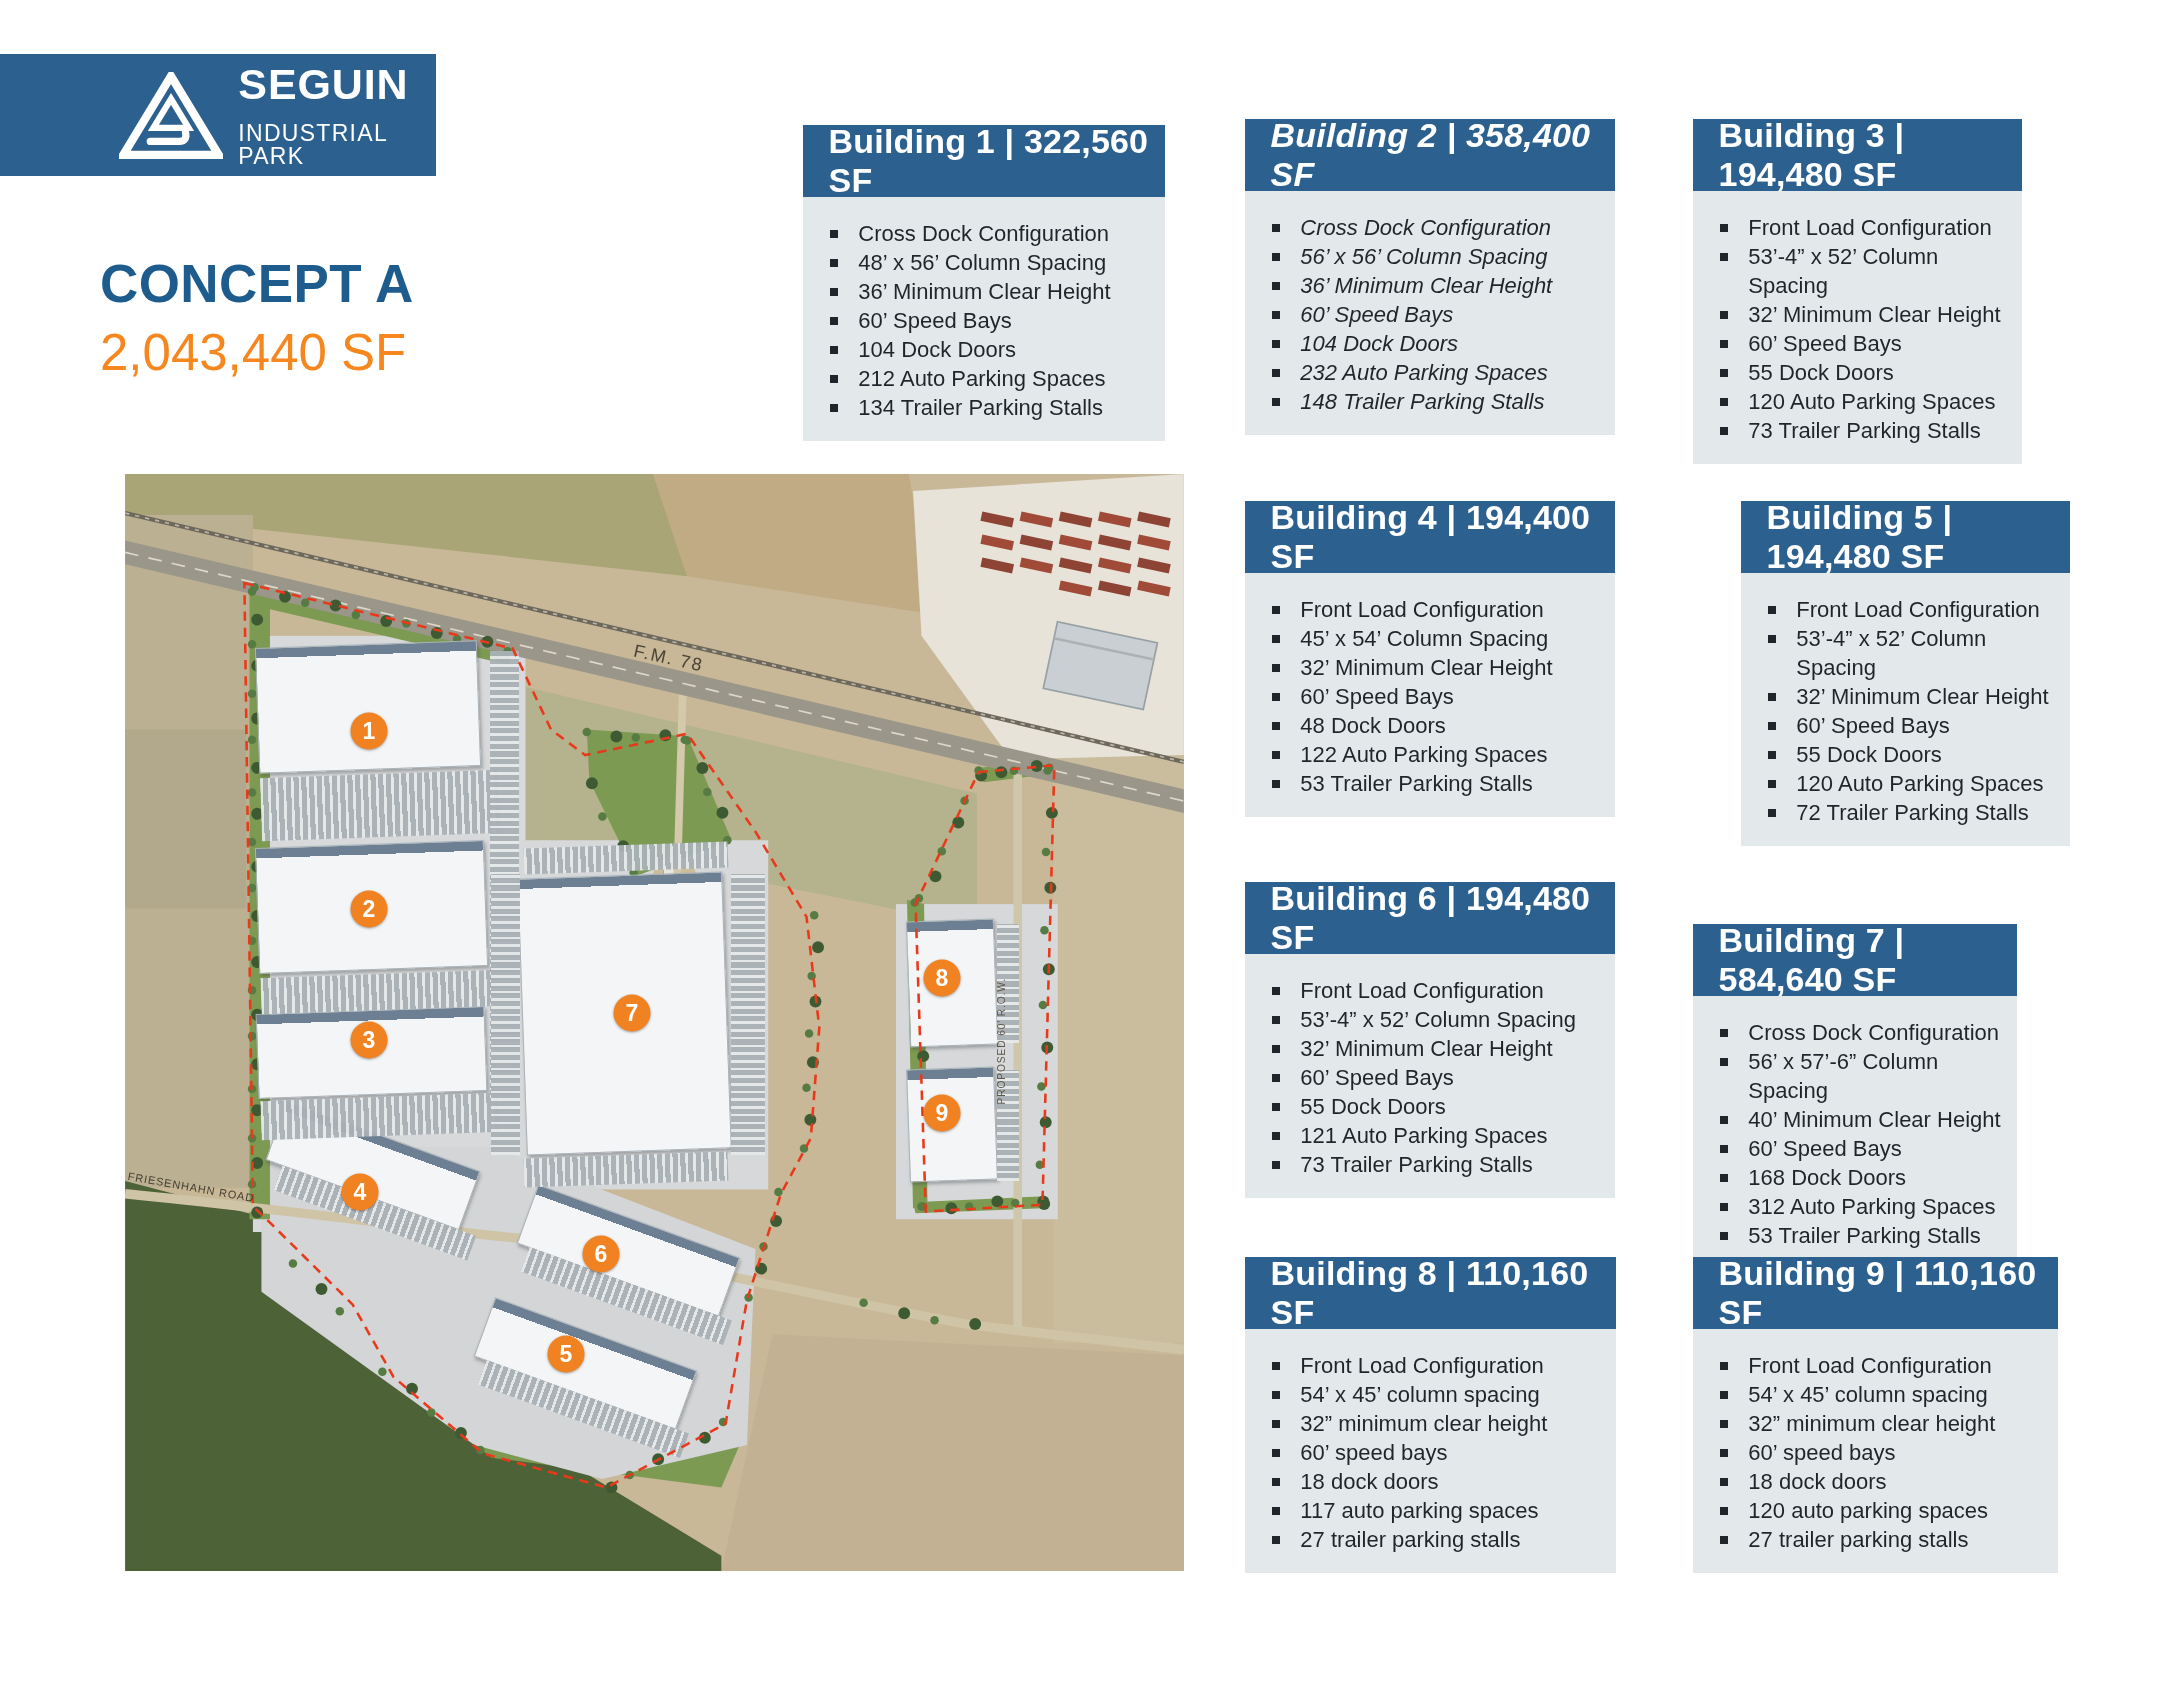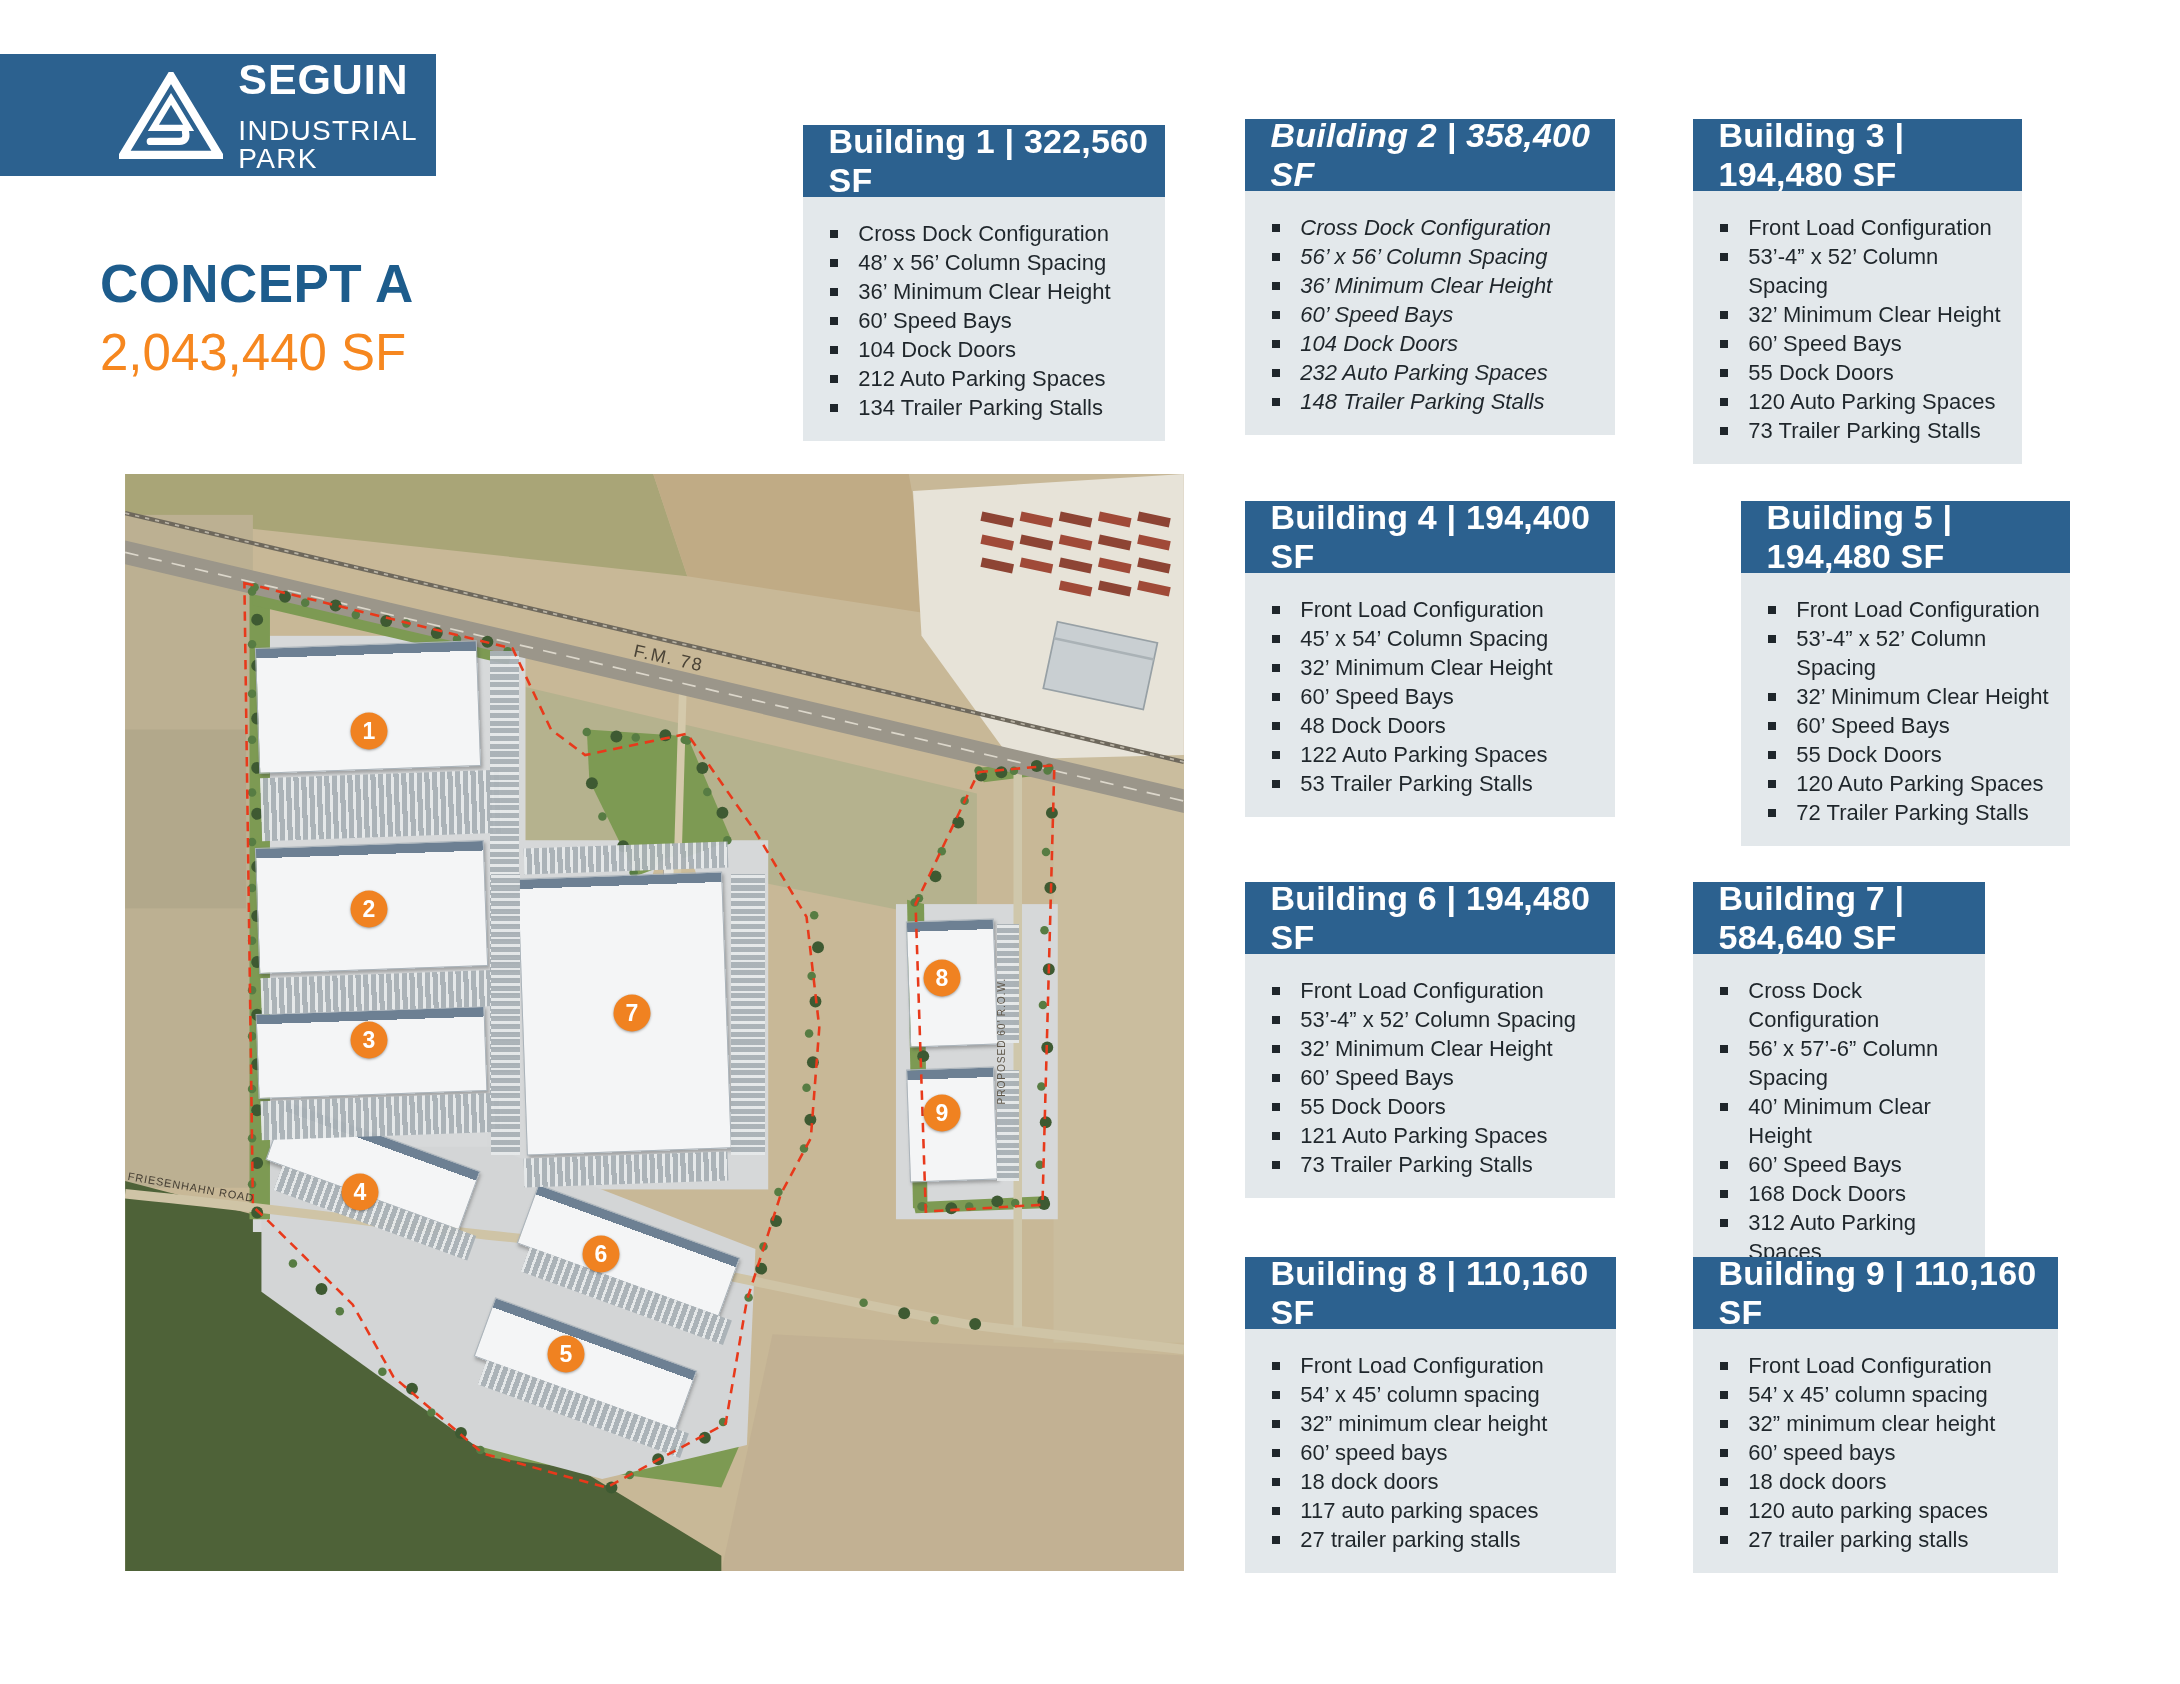--- a/index.html
+++ b/index.html
@@ -6,21 +6,21 @@
   .page{position:relative;width:2181px;height:1685px;background:#ffffff;overflow:hidden;
         font-family:"Liberation Sans", sans-serif;}
 
   
   .banner{position:absolute;left:0;top:54px;width:436px;height:122px;background:#2c618f;
           display:flex;align-items:center;}
   .logo-wrap{display:flex;align-items:center;gap:15.3px;margin-left:119px;}
   .logo-tri{width:104px;height:87px;flex:0 0 auto;}
   .logo-text{color:#fff;line-height:1;}
   .logo-name{font-size:43px;font-weight:bold;letter-spacing:0.9px;}
-  .logo-sub{font-size:28px;font-weight:300;letter-spacing:1.3px;margin-top:16px;}
+  .logo-sub{font-size:23px;font-weight:300;letter-spacing:1.3px;margin-top:16px;}
 
   
   .concept{position:absolute;left:100px;top:253px;}
   .concept-name{font-size:53px;font-weight:bold;color:#1d5c8c;letter-spacing:0.4px;}
   .concept-sf{font-size:51px;font-weight:400;color:#f6871f;margin-top:8.5px;}
 
   
   .card{position:absolute;}
   .card-head{height:72px;background:#2c618f;display:flex;align-items:center;padding-left:25.6px;}
   .card-head span{color:#fff;font-size:34px;font-weight:bold;letter-spacing:0.2px;}
@@ -525,21 +525,21 @@
             <span class="sq"></span>
             <span>121 Auto Parking Spaces</span>
           </li>
           <li>
             <span class="sq"></span>
             <span>73 Trailer Parking Stalls</span>
           </li>
         </ul>
       </div>
   </article>
-  <article class="card" style="left:1693px;top:882px;width:292px;">
+  <article class="card" style="left:1693px;top:924px;width:324px;">
     <div class="card-head">
         <span>Building 7 | 584,640 SF</span>
       </div>
     <div class="card-body">
         <ul>
           <li>
             <span class="sq"></span>
             <span>Cross Dock Configuration</span>
           </li>
           <li>

